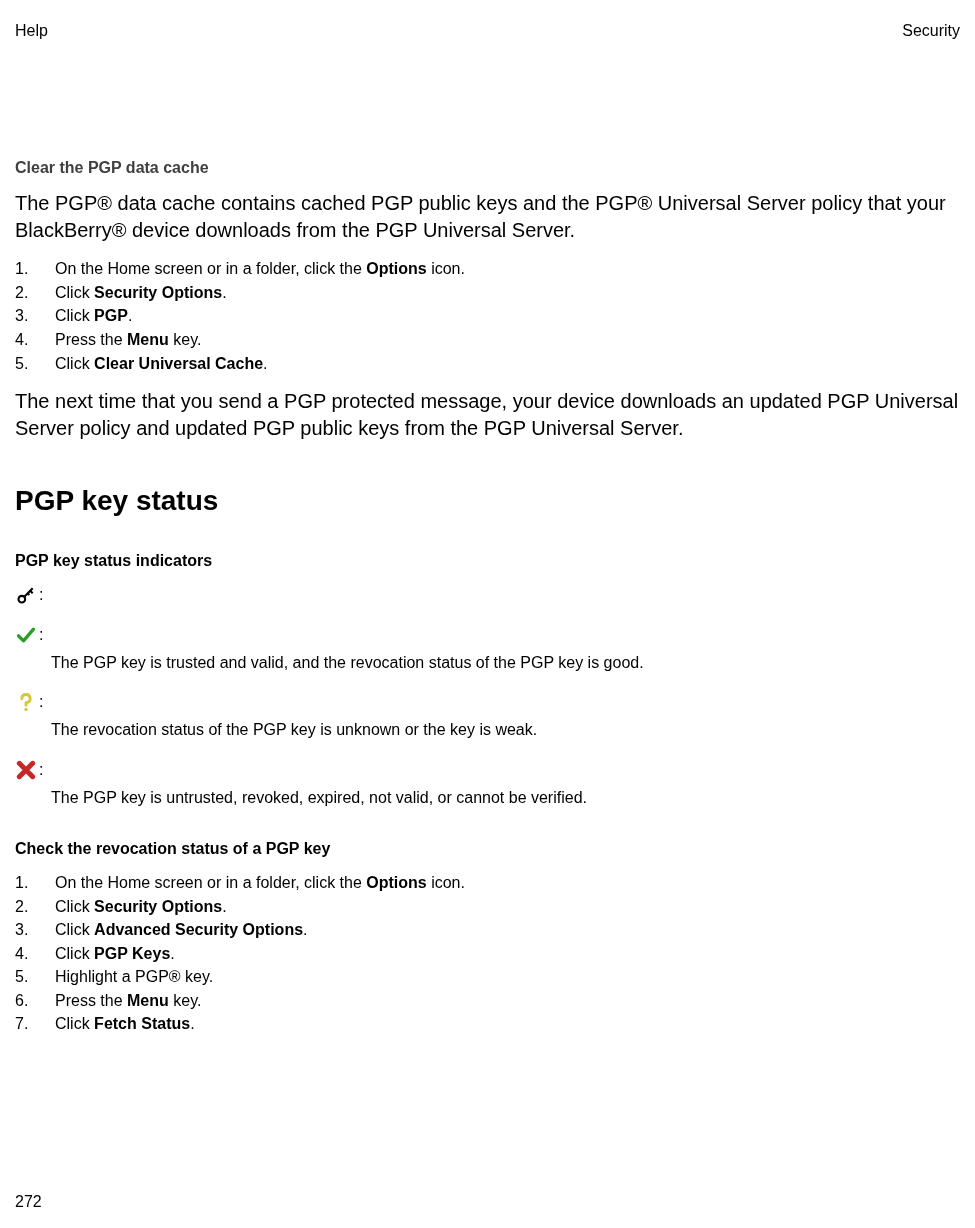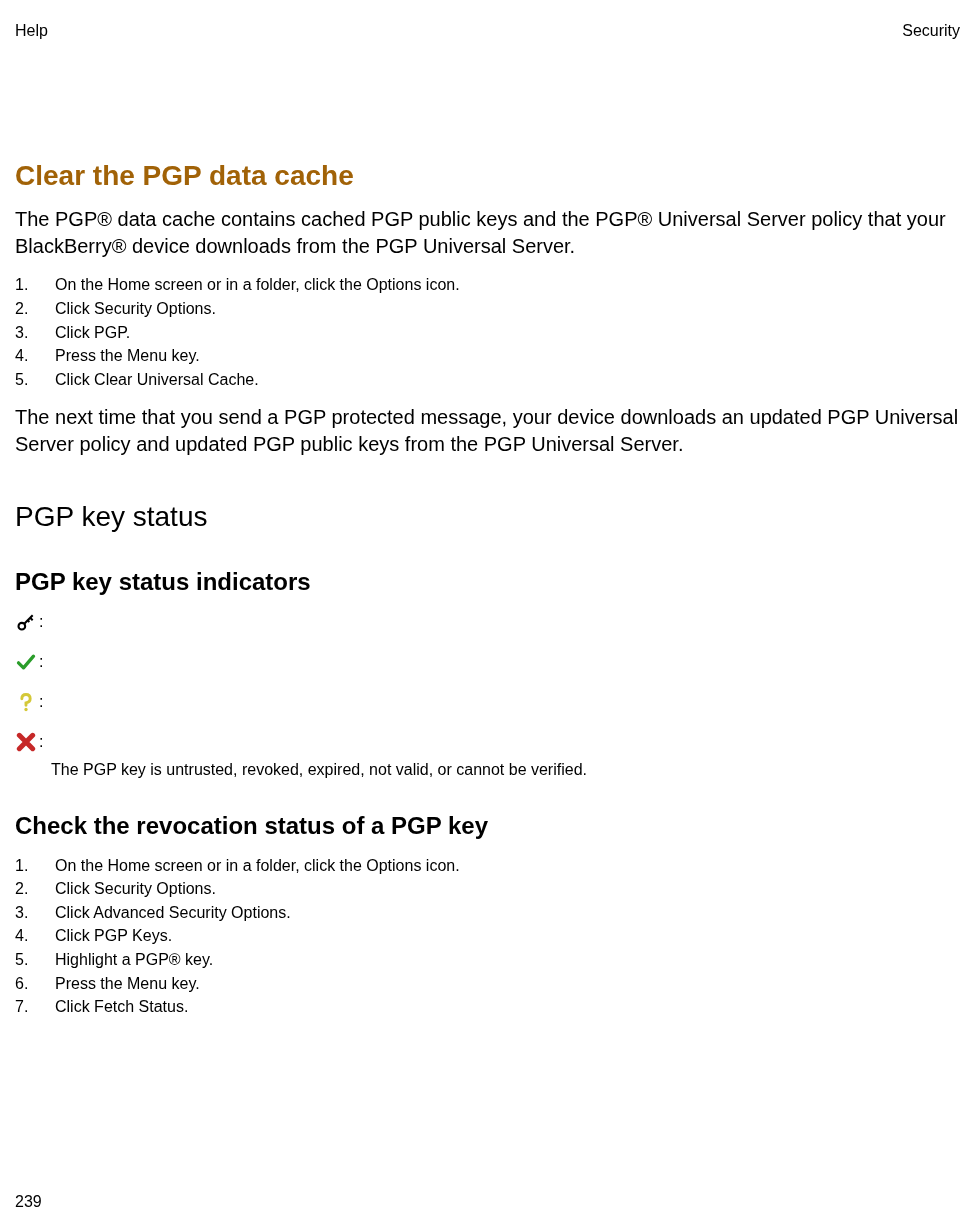--- a/index.html
+++ b/index.html
@@ -13,23 +13,23 @@
       font-size: 16px;
       line-height: 1.35;
     }
     .header {
       display: flex;
       justify-content: space-between;
       font-size: 16px;
       margin-bottom: 115px;
     }
     h3.section-title {
-      font-size: 28px;
+      font-size: 16px;
       font-weight: bold;
-      color: #a16207;
+      color: #404040;
       margin-bottom: 12px;
     }
     .body-text {
       margin-bottom: 14px;
       font-size: 20px;
     }
     ol.steps {
       list-style: none;
       margin-bottom: 14px;
     }
@@ -39,21 +39,21 @@
       margin-bottom: 2px;
     }
     ol.steps li .num {
       position: absolute;
       left: 0;
       width: 24px;
       text-align: left;
     }
     h2.main-heading {
       font-size: 28px;
-      font-weight: normal;
+      font-weight: bold;
       margin-top: 40px;
       margin-bottom: 30px;
     }
     .indicator-row {
       margin-bottom: 18px;
     }
     .indicator-label {
       display: flex;
       align-items: center;
       margin-bottom: 6px;
@@ -68,23 +68,23 @@
     }
     .indicator-desc {
       padding-left: 36px;
     }
     .page-number {
       position: absolute;
       left: 15px;
       bottom: 15px;
       font-size: 16px;
     }
-    .bold { font-weight: normal; }
+    .bold { font-weight: bold; }
     .sub-section-title {
-      font-size: 24px;
+      font-size: 16px;
       font-weight: bold;
       margin-top: 30px;
       margin-bottom: 12px;
     }
   </style>
 </head>
 <body>
 
 <div class="header">
   <span>Help</span>
@@ -124,32 +124,34 @@
 
 <div class="indicator-row">
   <div class="indicator-label">
     <span class="indicator-icon">
       <svg viewBox="0 0 24 24" width="20" height="20">
         <path d="M3 13 L9 19 L21 5" fill="none" stroke="#2a9d2a" stroke-width="4" stroke-linecap="round" stroke-linejoin="round"></path>
       </svg>
     </span>
     <span>:</span>
   </div>
+  <div class="indicator-desc">The PGP key is trusted and valid, and the revocation status of the PGP key is good.</div>
 </div>
 
 <div class="indicator-row">
   <div class="indicator-label">
     <span class="indicator-icon">
       <svg viewBox="0 0 24 24" width="20" height="20">
         <path d="M7 8 Q7 3 12 3 Q17 3 17 8 Q17 12 12 13 L12 16" fill="none" stroke="#d4c838" stroke-width="3.5" stroke-linecap="round"></path>
         <circle cx="12" cy="21" r="2" fill="#d4c838"></circle>
       </svg>
     </span>
     <span>:</span>
   </div>
+  <div class="indicator-desc">The revocation status of the PGP key is unknown or the key is weak.</div>
 </div>
 
 <div class="indicator-row">
   <div class="indicator-label">
     <span class="indicator-icon">
       <svg viewBox="0 0 24 24" width="20" height="20">
         <path d="M4 4 L20 20 M20 4 L4 20" stroke="#c62828" stroke-width="6" stroke-linecap="round"></path>
       </svg>
     </span>
     <span>:</span>
@@ -162,13 +164,13 @@
 <ol class="steps" id="steps3">
     <li><span class="num">1.</span><span>On the Home screen or in a folder, click the </span><span class="bold">Options</span><span> icon.</span></li>
     <li><span class="num">2.</span><span>Click </span><span class="bold">Security Options</span><span>.</span></li>
     <li><span class="num">3.</span><span>Click </span><span class="bold">Advanced Security Options</span><span>.</span></li>
     <li><span class="num">4.</span><span>Click </span><span class="bold">PGP Keys</span><span>.</span></li>
     <li><span class="num">5.</span><span>Highlight a PGP® key.</span></li>
     <li><span class="num">6.</span><span>Press the </span><span class="bold">Menu</span><span> key.</span></li>
     <li><span class="num">7.</span><span>Click </span><span class="bold">Fetch Status</span><span>.</span></li>
   </ol>
 
-<div class="page-number">239</div>
+<div class="page-number">272</div>
 
 </body></html>

